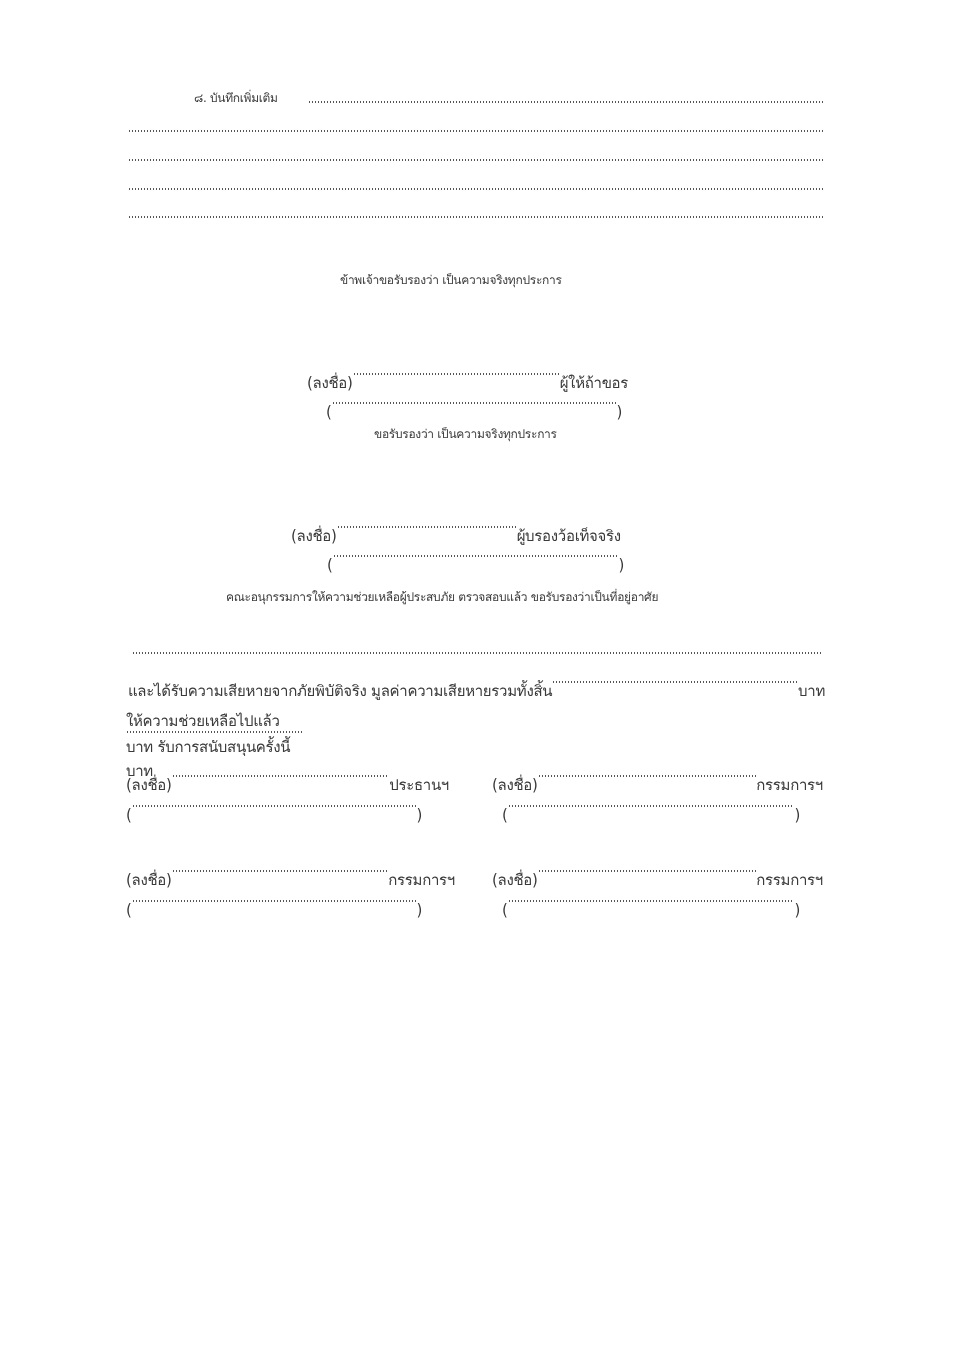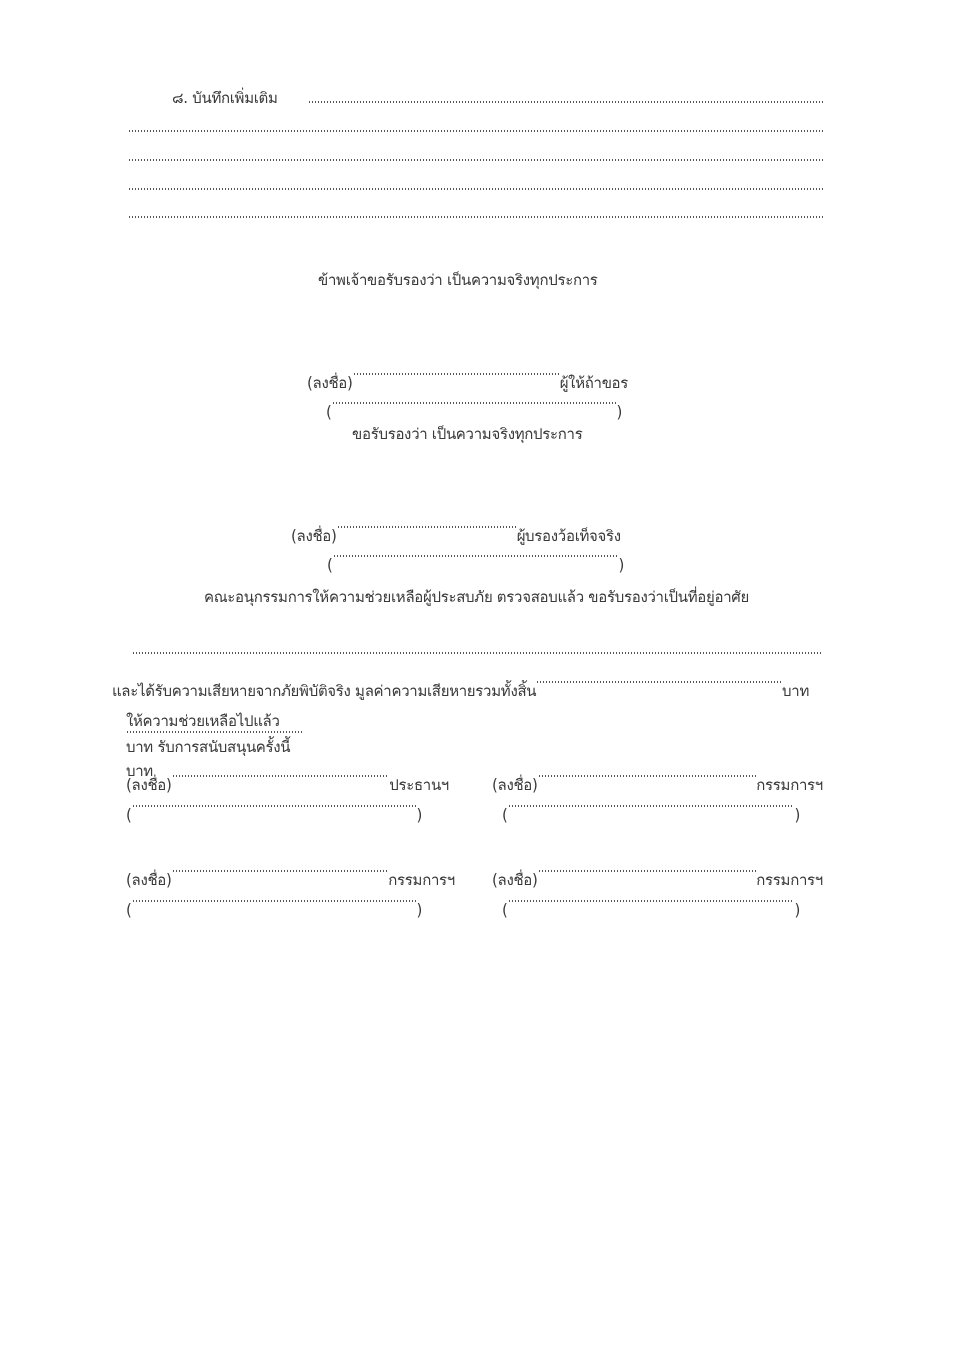--- a/index.html
+++ b/index.html
@@ -1,21 +1,21 @@
 <!DOCTYPE html>
 <html><head>
 <meta charset="utf-8">
 <style>
   html, body { margin: 0; padding: 0; background: #ffffff; }
   body {
     width: 960px; height: 1360px; position: relative; overflow: hidden;
     font-family: "DejaVu Sans", "Liberation Sans", sans-serif;
     color: #3a3a3a;
   }
-  .t { position: absolute; white-space: nowrap; font-size: 15px; line-height: 20px; letter-spacing: -0.3px; }
+  .t { position: absolute; white-space: nowrap; font-size: 12px; line-height: 20px; letter-spacing: -0.3px; margin-left: 22px; }
   .dots {
     position: absolute; height: 2px;
     background-image: radial-gradient(circle, #555 0.8px, transparent 1px);
     background-size: 3px 2px; background-repeat: repeat-x;
   }
   .row { position: absolute; display: flex; align-items: flex-start; white-space: nowrap; font-size: 15px; line-height: 20px; letter-spacing: -0.3px; margin-top: 36px; }
   .row .fill {
     display: inline-block; height: 2px; margin-bottom: 4px;
     background-image: radial-gradient(circle, #555 0.8px, transparent 1px);
     background-size: 3px 2px; background-repeat: repeat-x;
@@ -52,21 +52,21 @@
 <div class="row" style="left:327px; top:519px;">
   <span>(</span>
   <span class="fill" style="width:286px;"></span>
   <span>)</span>
 </div>
 
 <div class="t" style="left:204px; top:587px;">คณะอนุกรรมการให้ความช่วยเหลือผู้ประสบภัย ตรวจสอบแล้ว ขอรับรองว่าเป็นที่อยู่อาศัย</div>
 <div class="row" style="left:126px; top:616px; width:697px;">
   <span class="fill" style="flex:1; margin-left:6px;"></span>
 </div>
-<div class="row" style="left:112px; top:645px; width:697px;">
+<div class="row" style="left:128px; top:645px; width:697px;">
   <span>และได้รับความเสียหายจากภัยพิบัติจริง มูลค่าความเสียหายรวมทั้งสิ้น</span>
   <span class="fill" style="flex:1;"></span>
   <span>บาท</span>
 </div>
 <div class="row" style="left:126px; top:675px; width:697px;flex-direction:column;">
   <span>ให้ความช่วยเหลือไปแล้ว</span>
   <span class="fill" style="width:178px;"></span>
   <span>บาท รับการสนับสนุนครั้งนี้</span>
   <span class="fill" style="flex:1;"></span>
   <span>บาท</span>

